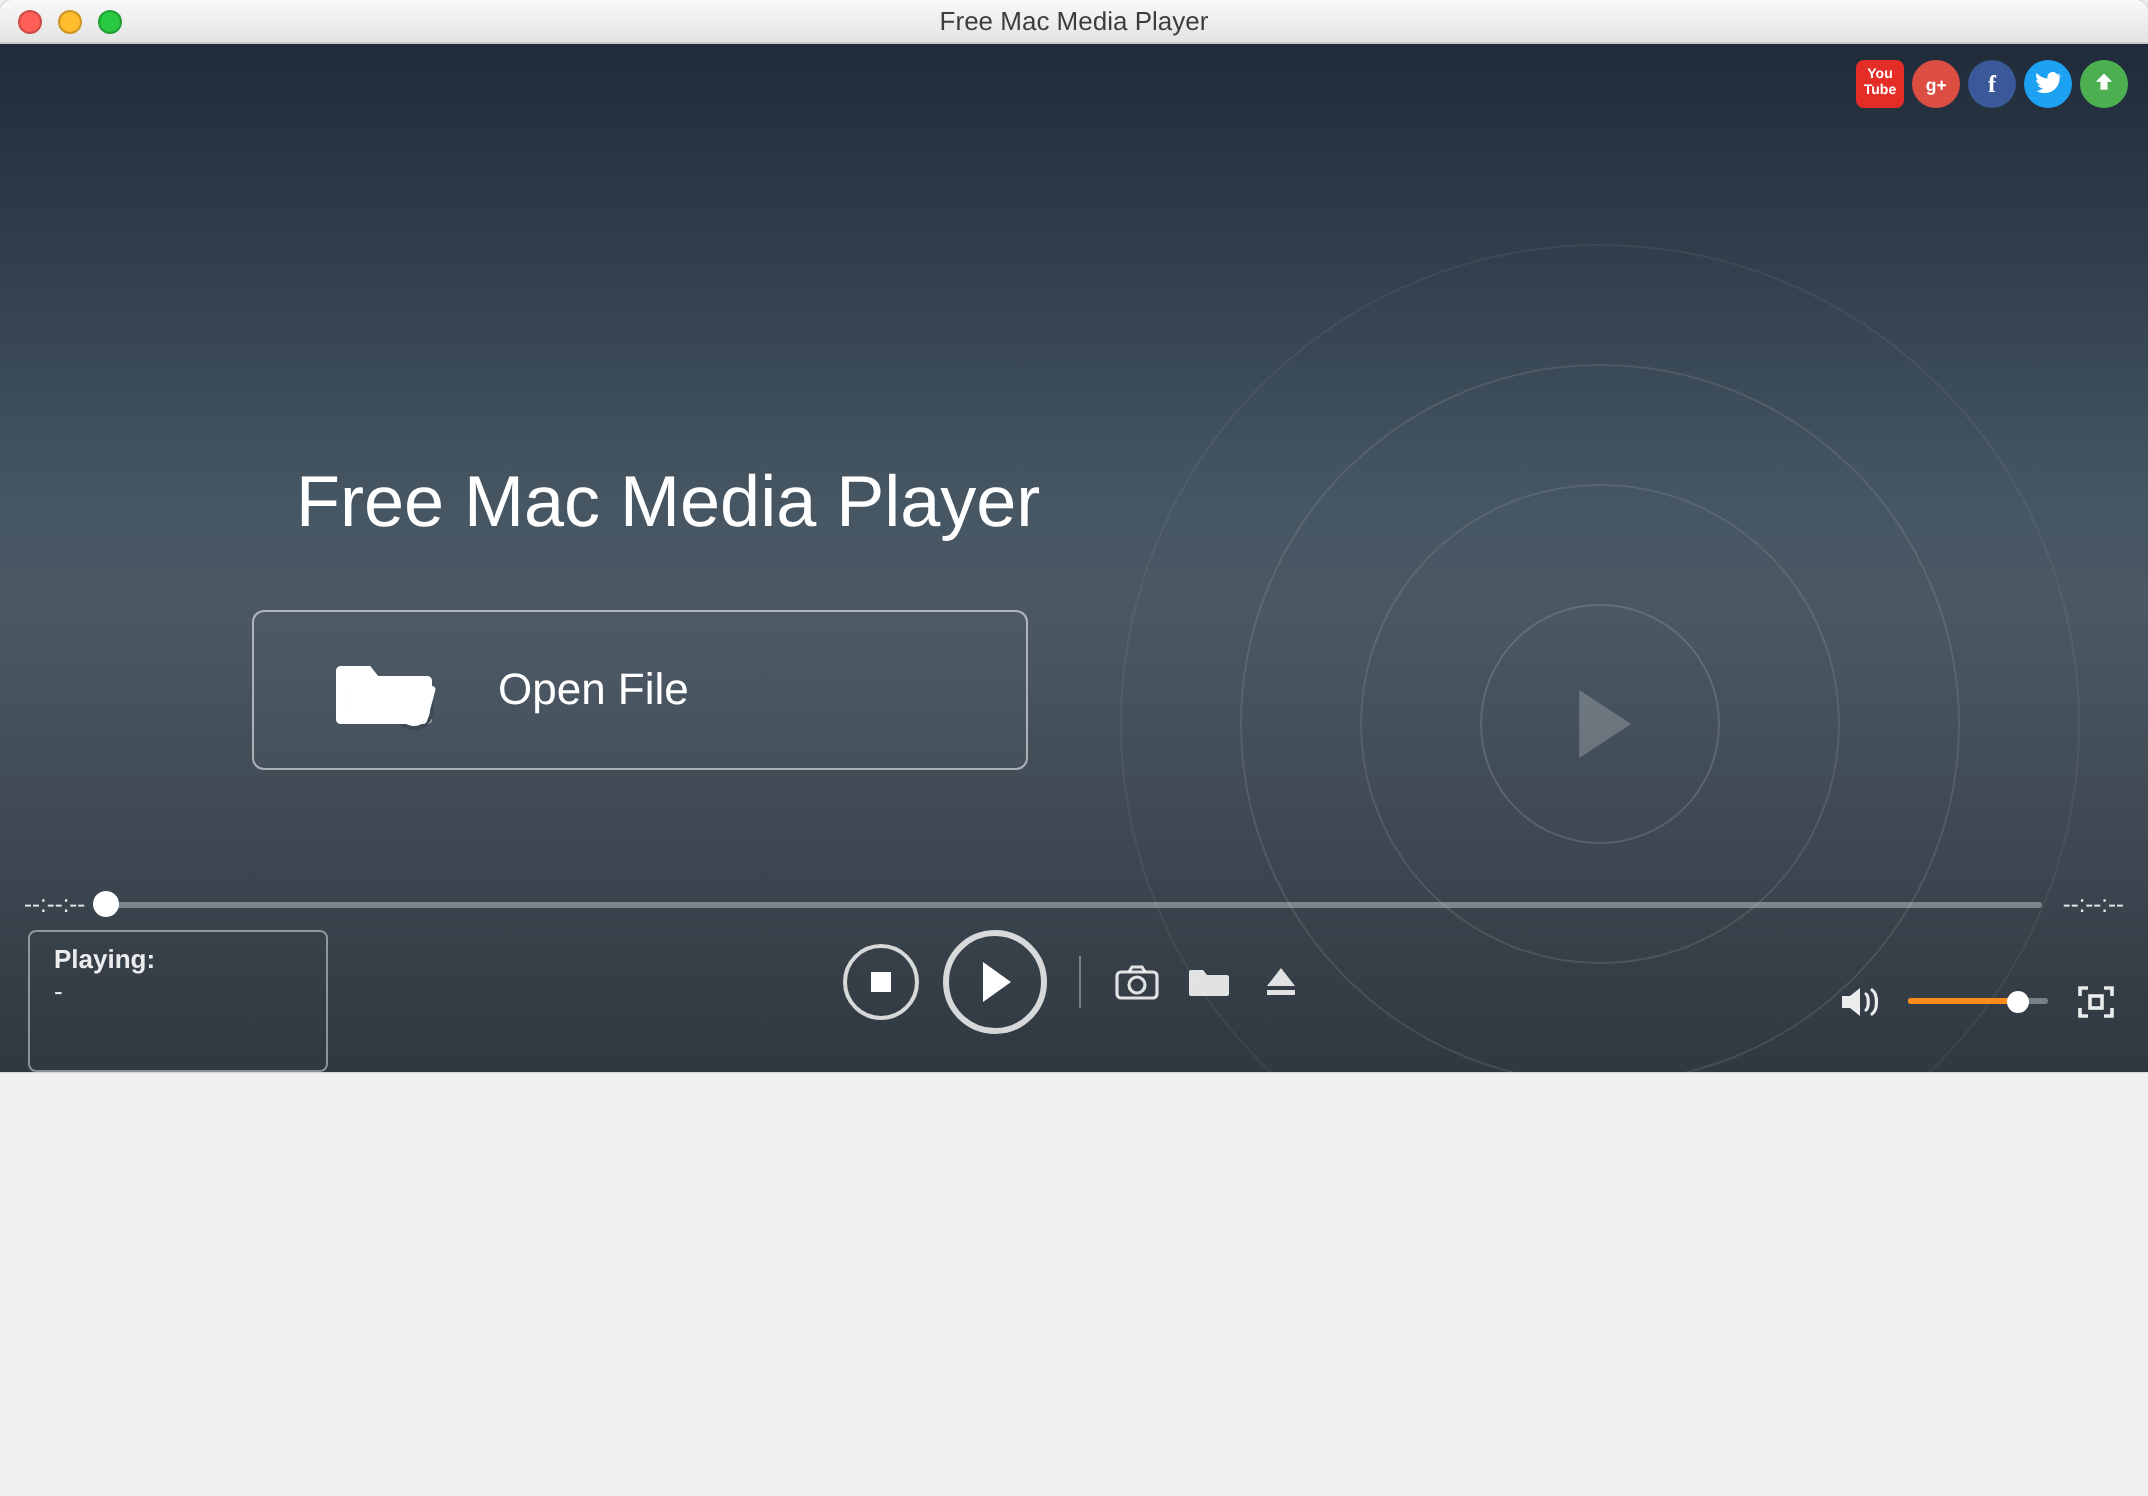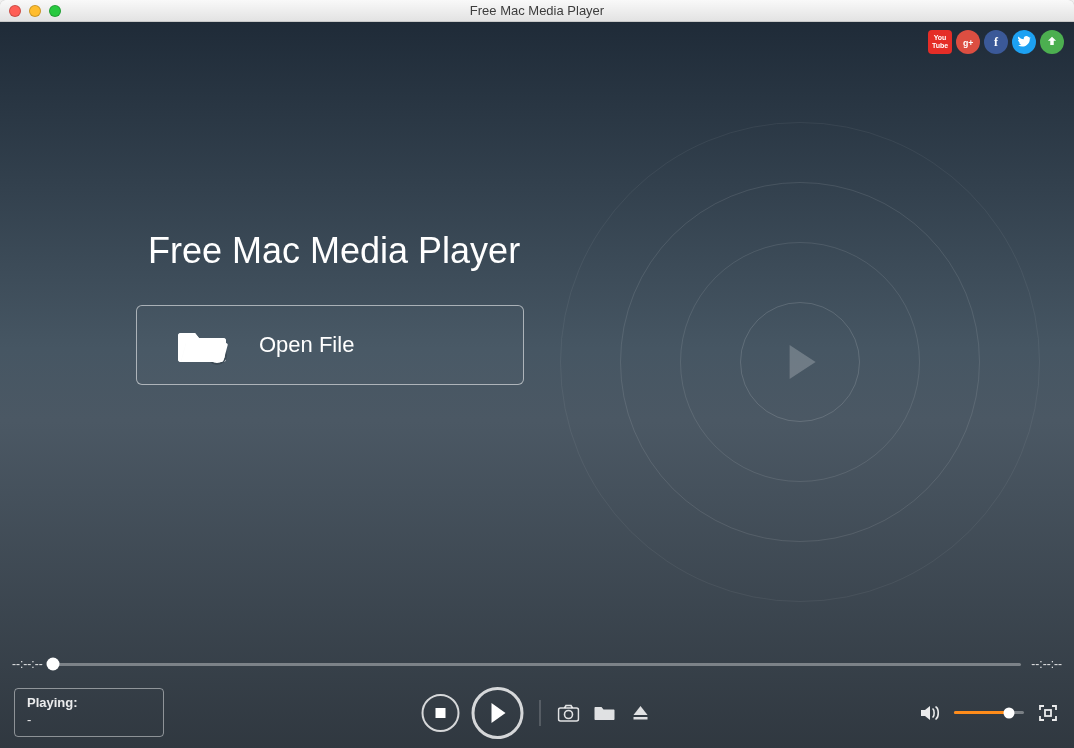--- a/index.html
+++ b/index.html
@@ -5,21 +5,21 @@
   * { box-sizing: border-box; margin: 0; padding: 0; }
   body {
     width: 1074px;
     height: 748px;
     font-family: -apple-system, "Helvetica Neue", Arial, sans-serif;
     background: #f0f0f0;
     overflow: hidden;
   }
   .window {
     width: 1074px;
-    height: 748px;
+    height: 536px;
     display: flex;
     flex-direction: column;
     border-radius: 6px 6px 0 0;
     overflow: hidden;
     box-shadow: 0 0 1px rgba(0,0,0,.4);
   }
   .titlebar {
     height: 22px;
     background: linear-gradient(#f9f9f9,#e3e3e3);
     border-bottom: 1px solid #c8c8c8;
@@ -79,21 +79,21 @@
   }
   .heading {
     position: absolute;
     left: 148px; top: 208px;
     color: #fff;
     font-size: 36px;
     font-weight: 300;
   }
   .big-btns {
     position: absolute;
-    left: 136px; top: 283px;
+    left: 126px; top: 283px;
     display: flex; flex-direction: column; gap: 12px;
   }
   .big-btn {
     width: 388px; height: 80px;
     border: 1px solid rgba(255,255,255,.55);
     border-radius: 6px;
     display: flex; align-items: center;
     padding-left: 40px;
     gap: 28px;
     color: #fff;
@@ -144,21 +144,20 @@
     transform: translate(-50%,-50%);
     width: 13px; height: 13px; border-radius: 50%;
     background: #fff;
   }
 
   
   .controls {
     height: 72px;
     border-top: 1px solid rgba(255,255,255,.0);
     display: flex;
-    align-items: center;
     padding: 0 14px;
     gap: 12px;
     position: relative;
     color: rgba(255,255,255,.9);
   }
   .playing-box {
     border: 1px solid rgba(255,255,255,.45);
     border-radius: 4px;
     padding: 6px 12px 8px;
     width: 150px;

